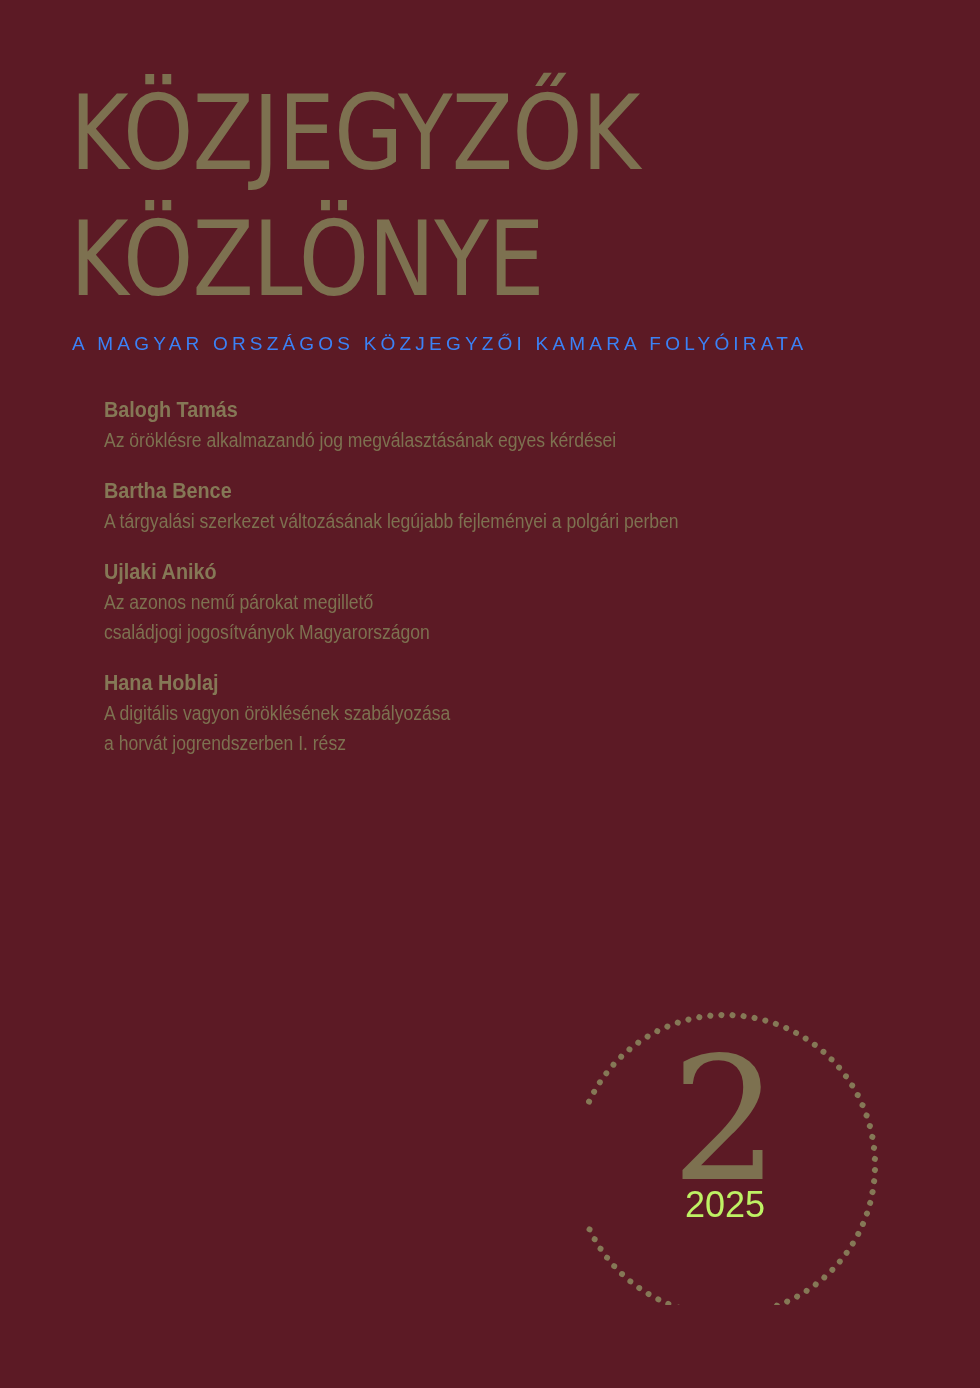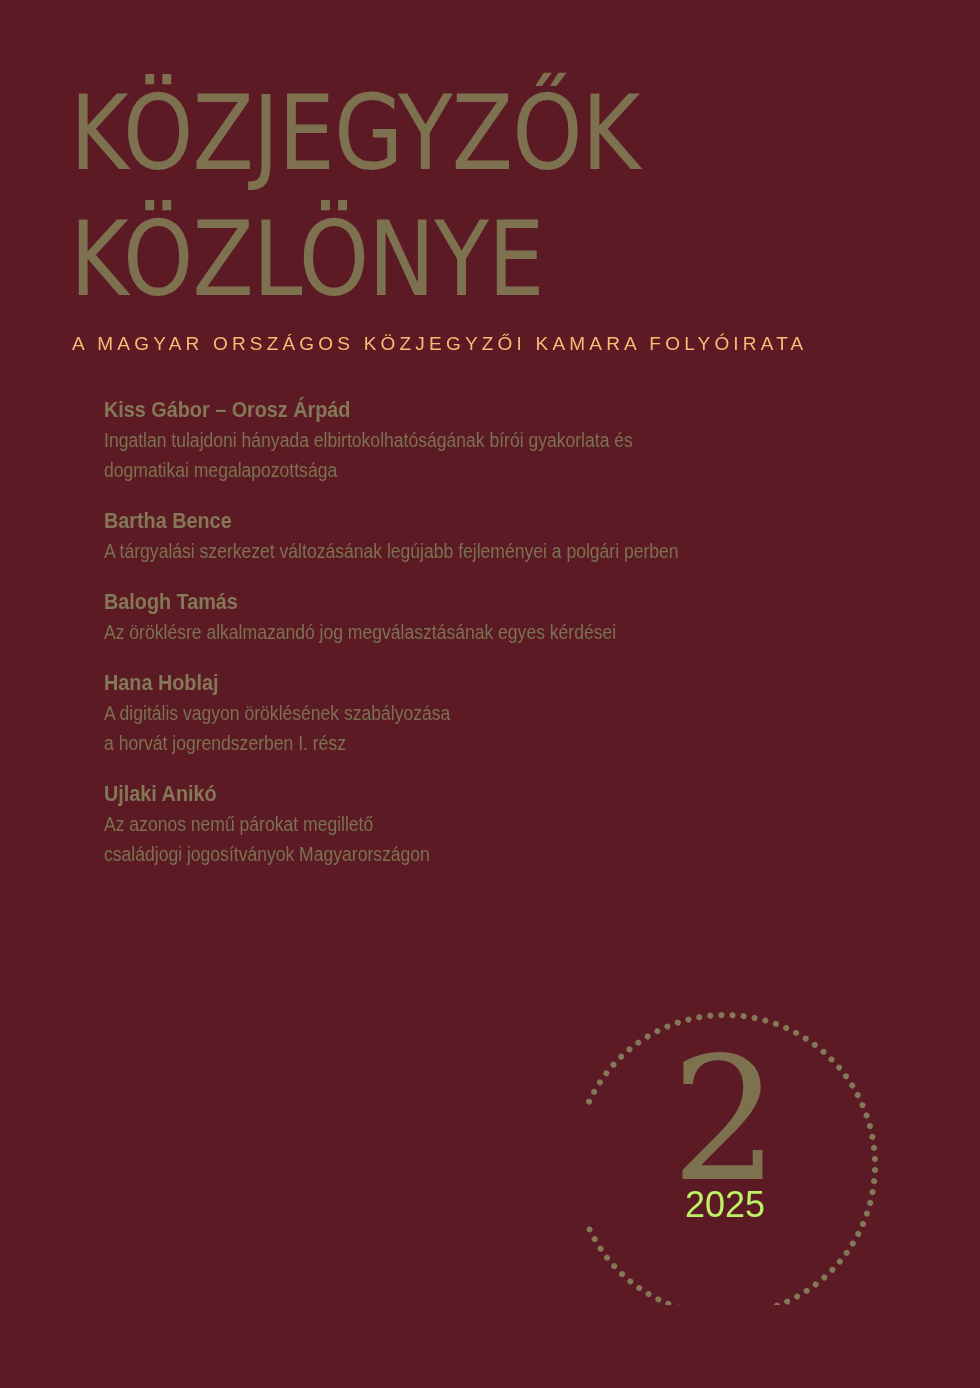--- a/index.html
+++ b/index.html
@@ -20,21 +20,21 @@
     line-height: 126px;
     letter-spacing: -1px;
     transform: scaleX(0.86);
     transform-origin: left top;
     white-space: nowrap;
   }
   .subtitle {
     position: absolute; left: 72px; top: 333px;
     font-size: 19px;
     letter-spacing: 4.2px;
-    color: #fdba74;
+    color: #3b82f6;
     white-space: nowrap;
   }
   .toc {
     position: absolute; left: 104px; top: 395px;
     width: 820px;
     margin: 0; padding: 0; list-style: none;
   }
   .toc-item { margin: 0 0 21px 0; }
   .author {
     font-size: 22px; font-weight: bold;
@@ -75,41 +75,36 @@
 
 <h1 class="title">
   <div>KÖZJEGYZŐK</div>
   <div>KÖZLÖNYE</div>
 </h1>
 
 <div class="subtitle">A MAGYAR ORSZÁGOS KÖZJEGYZŐI KAMARA FOLYÓIRATA</div>
 
 <ul class="toc">
   <li class="toc-item">
-    <div class="author">Kiss Gábor – Orosz Árpád</div>
-    <div class="article">Ingatlan tulajdoni hányada elbirtokolhatóságának bírói gyakorlata és
-dogmatikai megalapozottsága</div>
+    <div class="author">Balogh Tamás</div>
+    <div class="article">Az öröklésre alkalmazandó jog megválasztásának egyes kérdései</div>
   </li>
   <li class="toc-item">
     <div class="author">Bartha Bence</div>
     <div class="article">A tárgyalási szerkezet változásának legújabb fejleményei a polgári perben</div>
   </li>
   <li class="toc-item">
-    <div class="author">Balogh Tamás</div>
-    <div class="article">Az öröklésre alkalmazandó jog megválasztásának egyes kérdései</div>
+    <div class="author">Ujlaki Anikó</div>
+    <div class="article">Az azonos nemű párokat megillető
+családjogi jogosítványok Magyarországon</div>
   </li>
   <li class="toc-item">
     <div class="author">Hana Hoblaj</div>
     <div class="article">A digitális vagyon öröklésének szabályozása
 a horvát jogrendszerben I. rész</div>
-  </li>
-  <li class="toc-item">
-    <div class="author">Ujlaki Anikó</div>
-    <div class="article">Az azonos nemű párokat megillető
-családjogi jogosítványok Magyarországon</div>
   </li>
 </ul>
 
 <div class="issue-badge">
   <svg width="330" height="330" viewBox="0 0 330 330">
     <circle cx="165" cy="190" r="150" fill="none" stroke="#857856" stroke-width="6" stroke-linecap="round" stroke-dasharray="0 11.5" pathLength="1000" transform="rotate(205 165 190)" style="stroke-dasharray:0 11.78; stroke-dashoffset:0"></circle>
     <rect x="0" y="130" width="70" height="120" fill="#5c1a25"></rect>
   </svg>
   <div class="issue-number">2</div>
   <div class="issue-year">2025</div>

